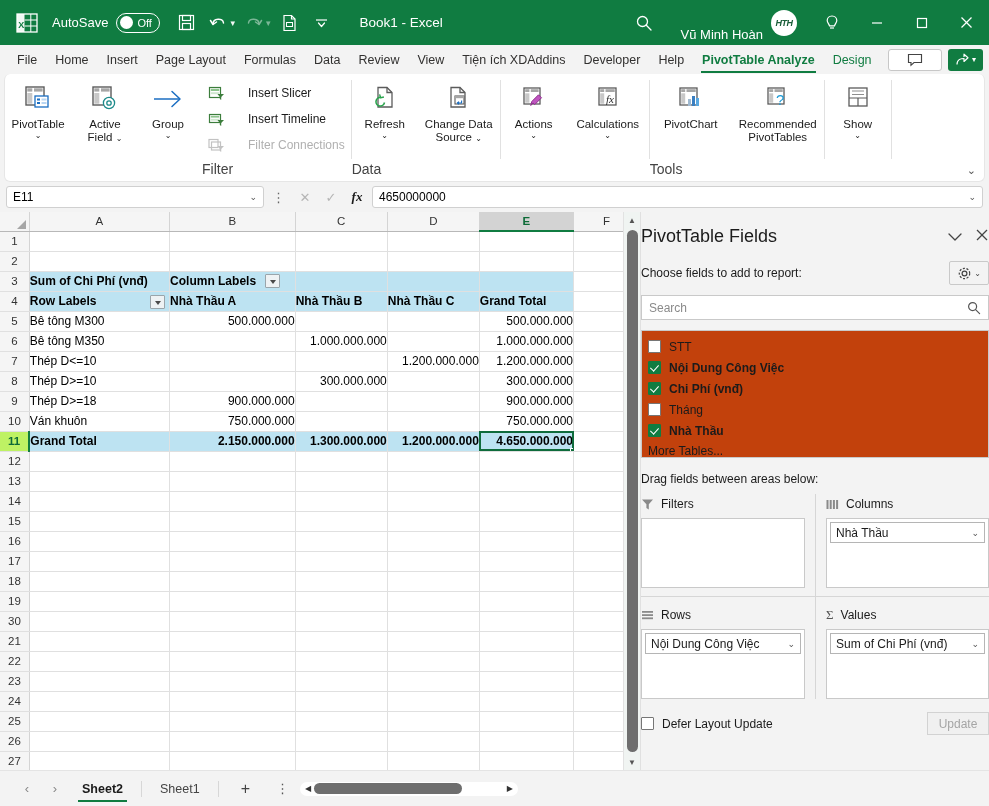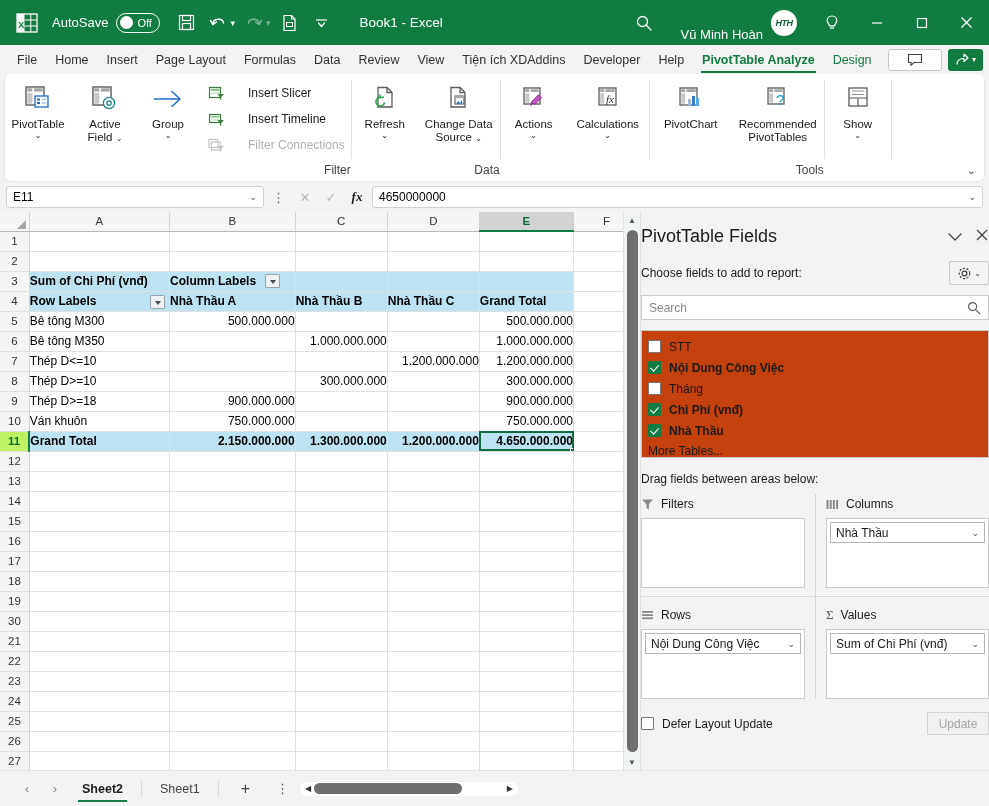--- a/index.html
+++ b/index.html
@@ -103,21 +103,21 @@
     margin: 0 4px; border-radius: 6px;
     border: 1px solid #e6e6e6; border-top: none;
     display: flex; position: relative; overflow: hidden;
   }
   .rgroup {
     display: flex; flex-direction: column; justify-content: space-between;
     padding: 4px 0 2px 0; position: relative;
   }
   .rgroup-items { display: flex; align-items: flex-start; flex: 1; }
   .rgroup-label {
-    text-align: right; font-size: 12px; color: #444; padding-bottom: 2px;
+    text-align: left; font-size: 14px; color: #444; padding-bottom: 2px;
   }
   .rgroup-sep {
     width: 1px; background: #e1e1e1; margin: 6px 0 22px 0;
   }
   .rbtn {
     display: flex; flex-direction: column; align-items: center;
     width: 66px; padding: 4px 2px 0 2px; font-size: 11.5px; color: #1b1b1b;
     text-align: center; line-height: 1.15;
   }
   .rbtn .glyph { height: 34px; display: flex; align-items: center; justify-content: center; }
@@ -1028,26 +1028,26 @@
     <div class="field-list">
       <div class="field-item">
         <span class="cbx"></span>
         <span class="field-label">STT</span>
       </div>
       <div class="field-item">
         <span class="cbx checked"></span>
         <span class="field-label on">Nội Dung Công Việc</span>
       </div>
       <div class="field-item">
+        <span class="cbx checked"></span>
+        <span class="field-label on">Chi Phí (vnđ)</span>
+      </div>
+      <div class="field-item">
         <span class="cbx"></span>
         <span class="field-label">Tháng</span>
-      </div>
-      <div class="field-item">
-        <span class="cbx checked"></span>
-        <span class="field-label on">Chi Phí (vnđ)</span>
       </div>
       <div class="field-item">
         <span class="cbx checked"></span>
         <span class="field-label on">Nhà Thầu</span>
       </div>
       <div class="more-tables">More Tables...</div>
     </div>
 
     <div class="drag-label">Drag fields between areas below:</div>
 

